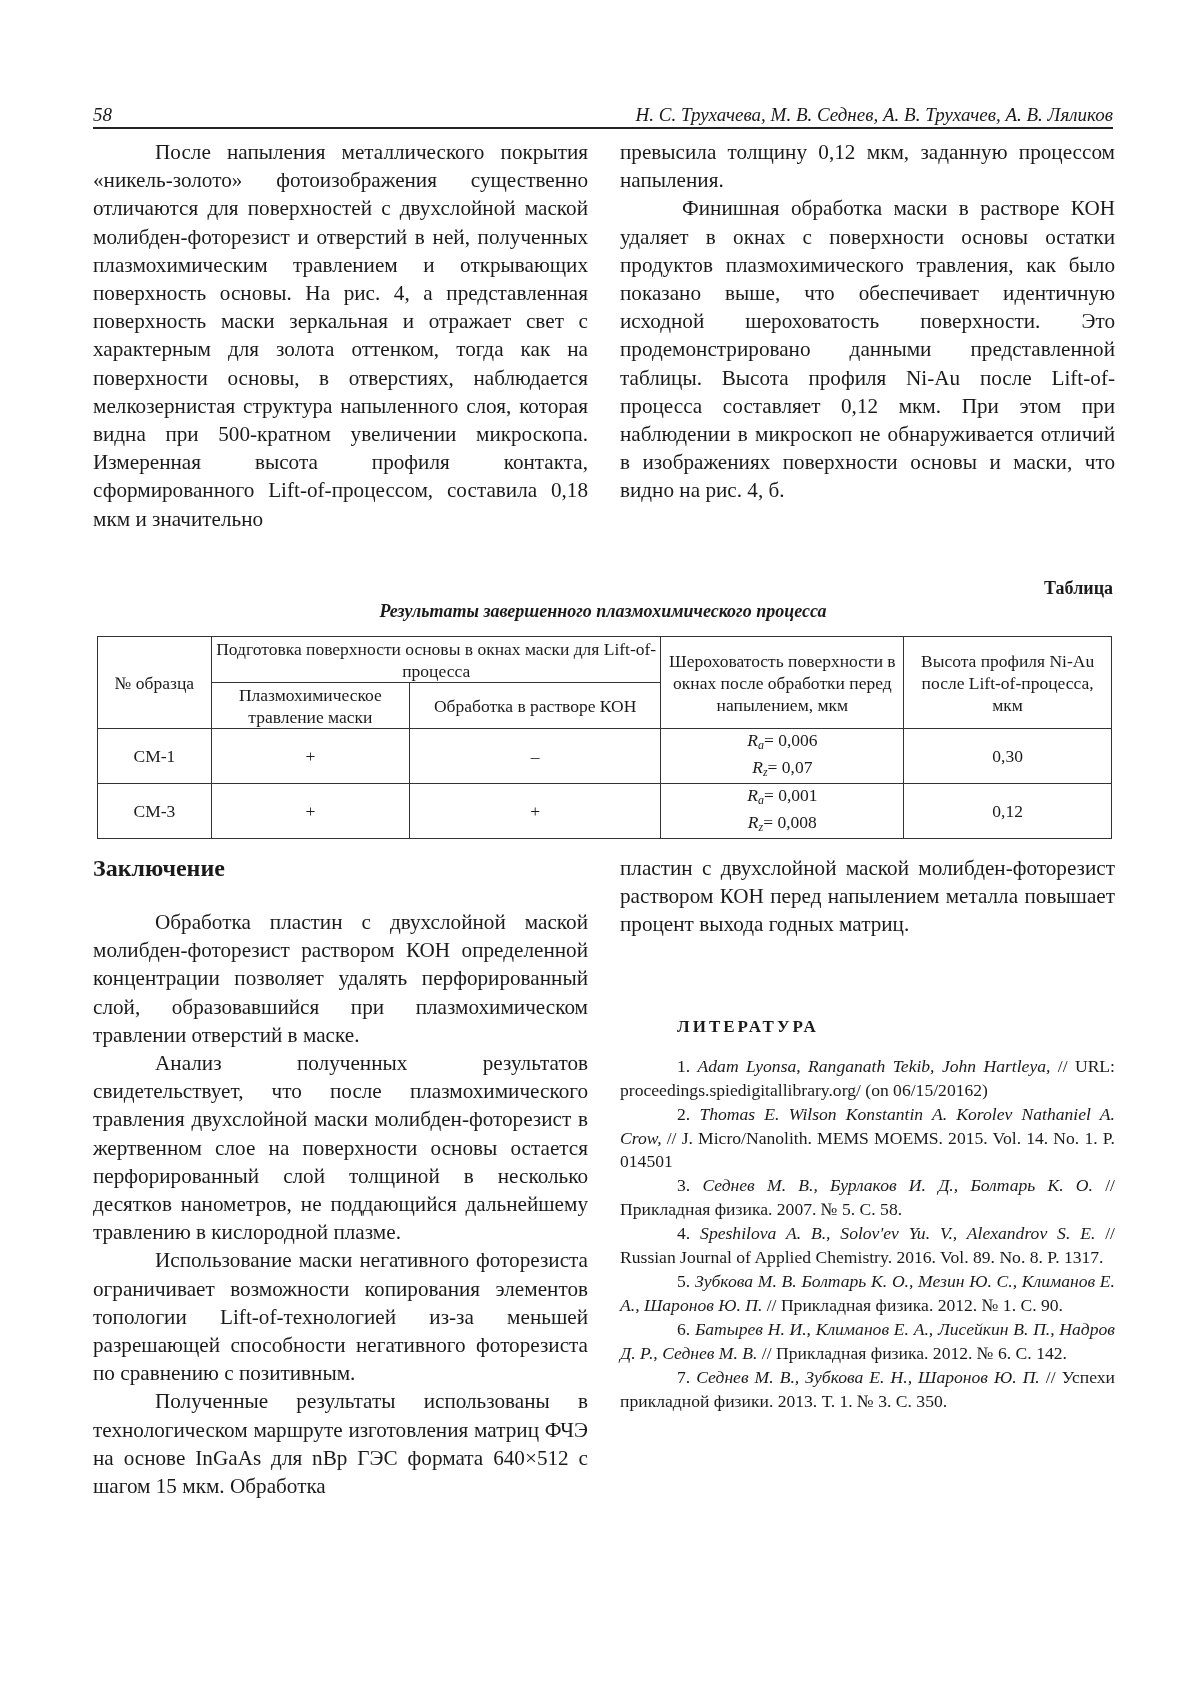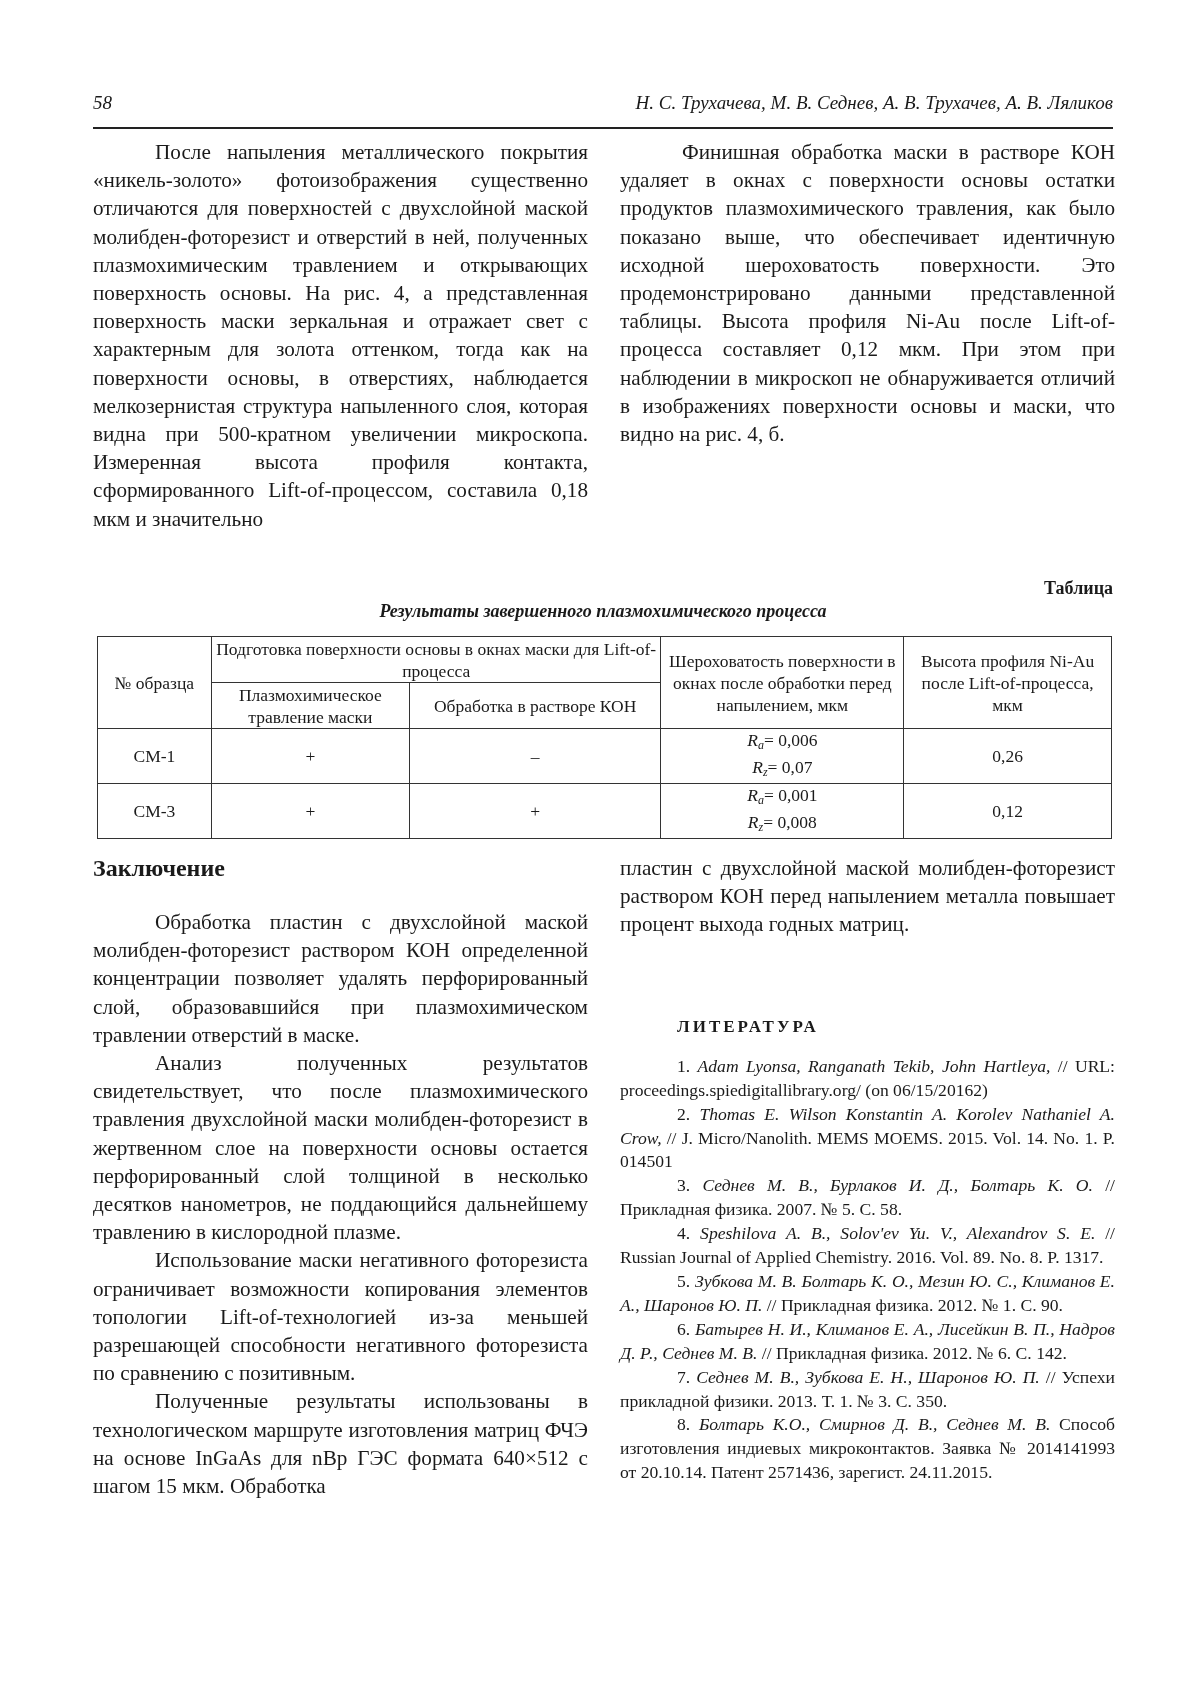--- a/index.html
+++ b/index.html
@@ -1,18 +1,18 @@
 <!DOCTYPE html>
 <html><head>
 <meta charset="utf-8">
 <style>
   html, body { margin:0; padding:0; background:#ffffff; }
   body { width:1200px; height:1698px; position:relative; overflow:hidden;
          font-family:"Liberation Serif","DejaVu Serif",serif; color:#1a1a1a; }
-  .header { position:absolute; left:93px; top:92px; width:1020px; height:24px;text-align:center; }
+  .header { position:absolute; left:93px; top:104px; width:1020px; height:24px;text-align:center; }
   .page-num { position:absolute; left:0; top:0; font-style:italic; font-size:19px; }
   .running-head { position:absolute; right:0; top:0; font-style:italic; font-size:19px; }
   .header-rule { position:absolute; left:93px; top:127px; width:1020px; height:2px; background:#222; }
 
   .col { position:absolute; width:495px; font-size:21.2px; line-height:28.2px; text-align:justify; }
   .col p { margin:0; }
   .indent { text-indent:62px; }
   .col-left-top { left:93px; top:138px; }
   .col-right-top { left:620px; top:138px; }
 
@@ -38,20 +38,21 @@
 <div class="header">
   <span class="page-num">58</span>
   <span class="running-head">Н. С. Трухачева, М. В. Седнев, А. В. Трухачев, А. В. Ляликов</span>
 </div>
 <div class="header-rule"></div>
 
 <div class="col col-left-top">
   <p class="indent">После напыления металлического покрытия «никель-золото» фотоизображения существенно отличаются для поверхностей с двухслойной маской молибден-фоторезист и отверстий в ней, полученных плазмохимическим травлением и открывающих поверхность основы. На рис. 4, а представленная поверхность маски зеркальная и отражает свет с характерным для золота оттенком, тогда как на поверхности основы, в отверстиях, наблюдается мелкозернистая структура напыленного слоя, которая видна при 500-кратном увеличении микроскопа. Измеренная высота профиля контакта, сформированного Lift-of-процессом, составила 0,18 мкм и значительно</p>
 </div>
 <div class="col col-right-top">
+  <p>превысила толщину 0,12 мкм, заданную процессом напыления.</p>
   <p class="indent">Финишная обработка маски в растворе КОН удаляет в окнах с поверхности основы остатки продуктов плазмохимического травления, как было показано выше, что обеспечивает идентичную исходной шероховатость поверхности. Это продемонстрировано данными представленной таблицы. Высота профиля Ni-Au после Lift-of-процесса составляет 0,12 мкм. При этом при наблюдении в микроскоп не обнаруживается отличий в изображениях поверхности основы и маски, что видно на рис. 4, б.</p>
 </div>
 
 <div class="table-label">Таблица</div>
 <div class="table-caption">Результаты завершенного плазмохимического процесса</div>
 
 <table class="results">
   <colgroup>
     <col style="width:114px">
       <col style="width:198px">
@@ -71,21 +72,21 @@
     <th>Обработка в растворе КОН</th>
   </tr>
   <tr style="height:47px">
     <td>СМ-1</td>
     <td>+</td>
     <td>–</td>
     <td>
       <div><i>R</i><span class="sub">a</span><span>= 0,006</span></div>
       <div><i>R</i><span class="sub">z</span><span>= 0,07</span></div>
     </td>
-    <td>0,26</td>
+    <td>0,30</td>
   </tr>
   <tr style="height:47px">
     <td>СМ-3</td>
     <td>+</td>
     <td>+</td>
     <td>
       <div><i>R</i><span class="sub">a</span><span>= 0,001</span></div>
       <div><i>R</i><span class="sub">z</span><span>= 0,008</span></div>
     </td>
     <td>0,12</td>
@@ -105,15 +106,14 @@
   <p>пластин с двухслойной маской молибден-фоторезист раствором КОН перед напылением металла повышает процент выхода годных матриц.</p>
   <p class="refs-title">ЛИТЕРАТУРА</p>
   <div class="refs">
     <p><span>1.</span> <i>Adam Lyonsa, Ranganath Tekib, John Hartleya,</i><span> // URL: proceedings.spiedigitallibrary.org/ (on 06/15/20162)</span></p>
     <p><span>2.</span> <i>Thomas E. Wilson Konstantin A. Korolev Nathaniel A. Crow,</i><span> // J. Micro/Nanolith. MEMS MOEMS. 2015. Vol. 14. No. 1. P. 014501</span></p>
     <p><span>3.</span> <i>Седнев М. В., Бурлаков И. Д., Болтарь К. О.</i><span> // Прикладная физика. 2007. № 5. С. 58.</span></p>
     <p><span>4.</span> <i>Speshilova A. B., Solov'ev Yu. V., Alexandrov S. E.</i><span> // Russian Journal of Applied Chemistry. 2016. Vol. 89. No. 8. P. 1317.</span></p>
     <p><span>5.</span> <i>Зубкова М. В. Болтарь К. О., Мезин Ю. С., Климанов Е. А., Шаронов Ю. П.</i><span> // Прикладная физика. 2012. № 1. С. 90.</span></p>
     <p><span>6.</span> <i>Батырев Н. И., Климанов Е. А., Лисейкин В. П., Надров Д. Р., Седнев М. В.</i><span> // Прикладная физика. 2012. № 6. С. 142.</span></p>
     <p><span>7.</span> <i>Седнев М. В., Зубкова Е. Н., Шаронов Ю. П.</i><span> // Успехи прикладной физики. 2013. Т. 1. № 3. С. 350.</span></p>
-    <p><span>8.</span> <i>Болтарь К.О., Смирнов Д. В., Седнев М. В.</i><span> Способ изготовления индиевых микроконтактов. Заявка № 2014141993 от 20.10.14. Патент 2571436, зарегист. 24.11.2015.</span></p>
   </div>
 </div>
 
 </body></html>

